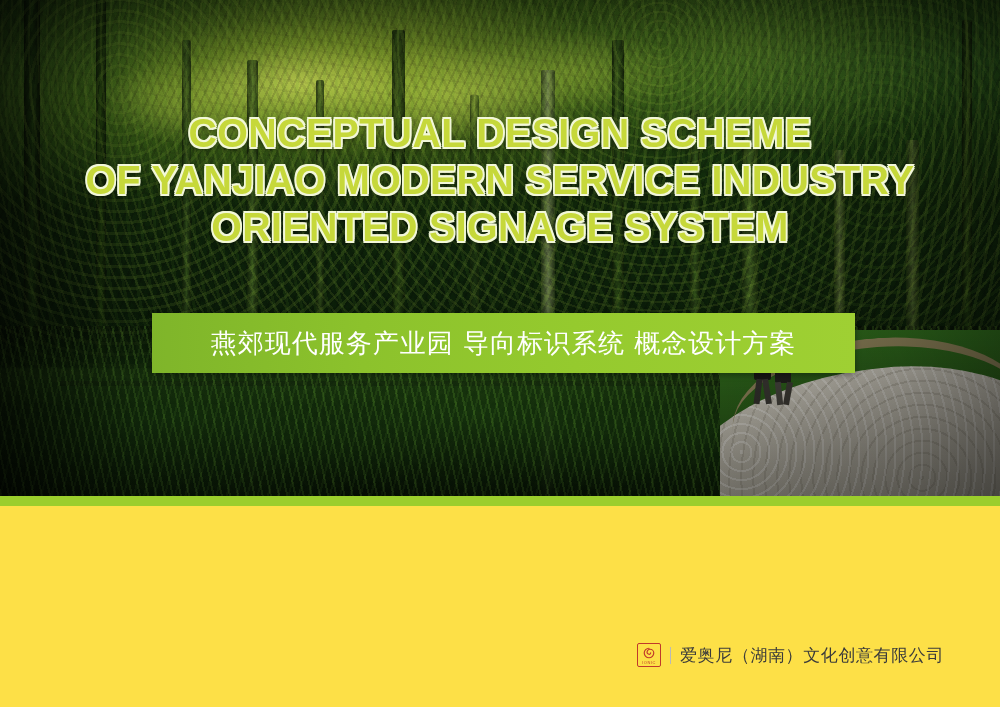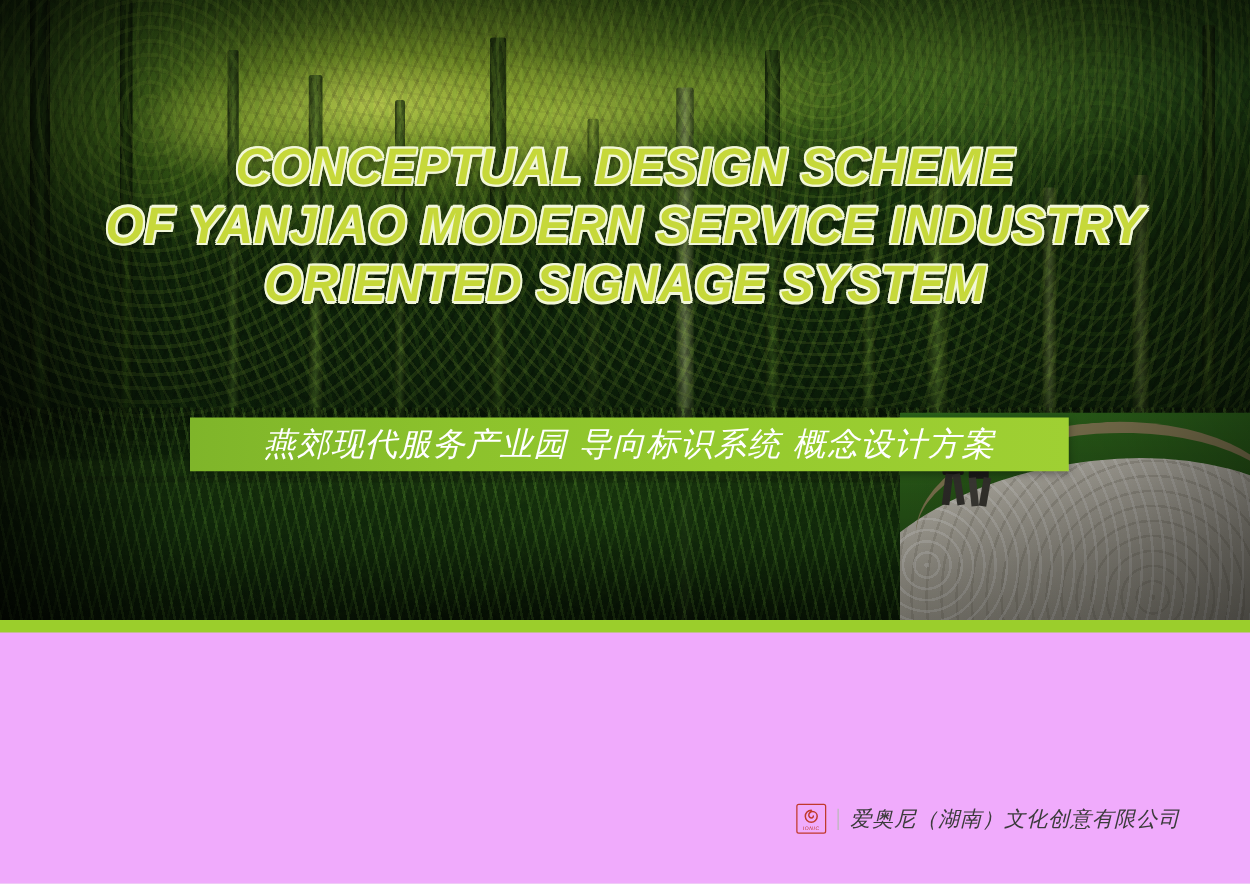--- a/index.html
+++ b/index.html
@@ -1,21 +1,21 @@
 <!DOCTYPE html>
 <html><head>
 <meta charset="utf-8">
 <style>
   html,body{margin:0;padding:0;}
   body{
     width:1000px;height:707px;overflow:hidden;
     background:#ffffff;
     font-family:"Liberation Sans","DejaVu Sans",sans-serif;
   }
-  .page{position:relative;width:1000px;height:707px;background:#f0abfc;overflow:hidden;font-style:italic;}
+  .page{position:relative;width:1000px;height:707px;background:#fde047;overflow:hidden;}
 
   
   .hero{position:absolute;left:0;top:0;width:1000px;height:496px;overflow:hidden;background:#0b2008;}
   .photo{position:absolute;inset:0;overflow:hidden;}
 
   
   .layer-base{
     position:absolute;inset:0;
     background:
       radial-gradient(ellipse 60% 40% at 36% 14%, rgba(190,205,60,.75) 0%, rgba(120,150,35,.25) 45%, rgba(0,0,0,0) 72%),
@@ -135,21 +135,21 @@
       -1.6px -1.6px 0 #f2f7d8, 1.6px -1.6px 0 #f2f7d8,
       -1.6px  1.6px 0 #f2f7d8, 1.6px  1.6px 0 #f2f7d8,
        0 -1.8px 0 #f2f7d8, 0 1.8px 0 #f2f7d8,
       -1.8px 0 0 #f2f7d8, 1.8px 0 0 #f2f7d8,
        0 3px 5px rgba(0,0,0,.55);
     transform:scaleX(.96);
   }
 
   
   .banner{
-    position:absolute;left:152px;top:334px;width:703px;height:43px;
+    position:absolute;left:152px;top:313px;width:703px;height:60px;
     background:linear-gradient(90deg,#7fb52a 0%,#8cc22c 30%,#95ca2e 60%,#9fd033 100%);
     box-shadow:0 2px 6px rgba(0,0,0,.35);
     z-index:6;display:flex;align-items:center;justify-content:center;
   }
   .banner-text{
     color:#ffffff;font-size:26px;font-weight:400;letter-spacing:1px;
     font-family:"DejaVu Sans","Liberation Sans",sans-serif;
     white-space:nowrap;
   }
 

